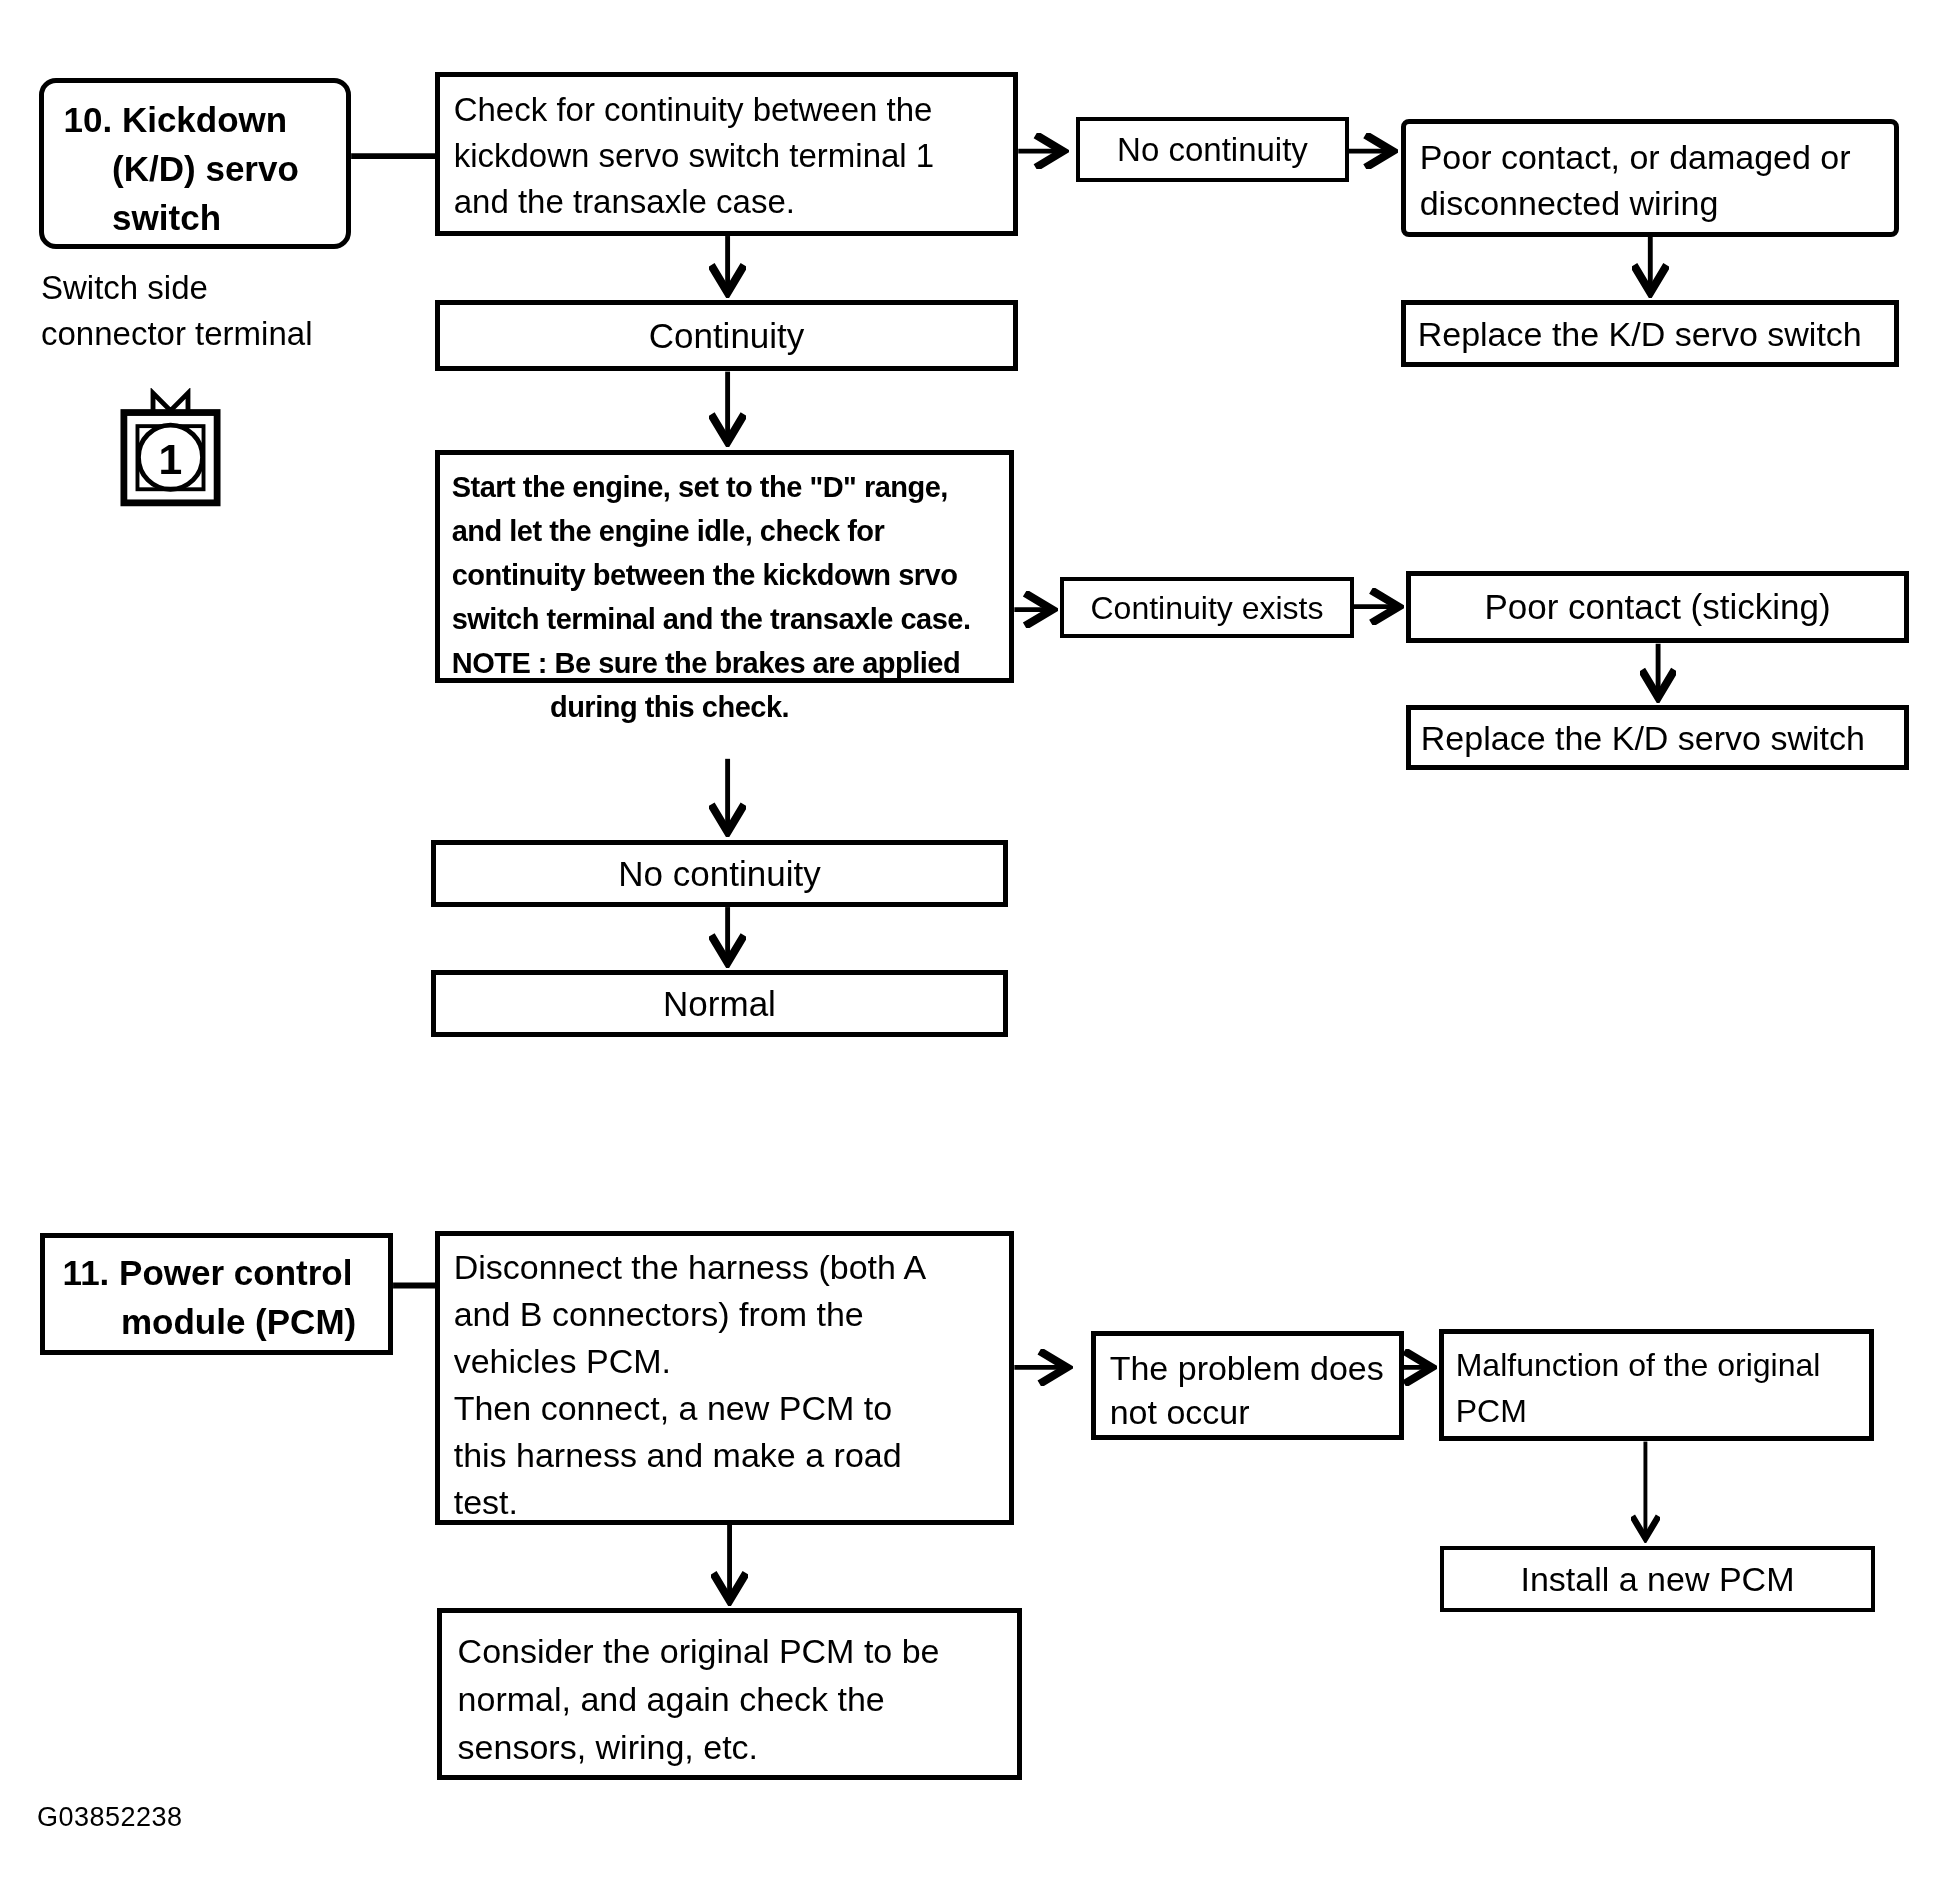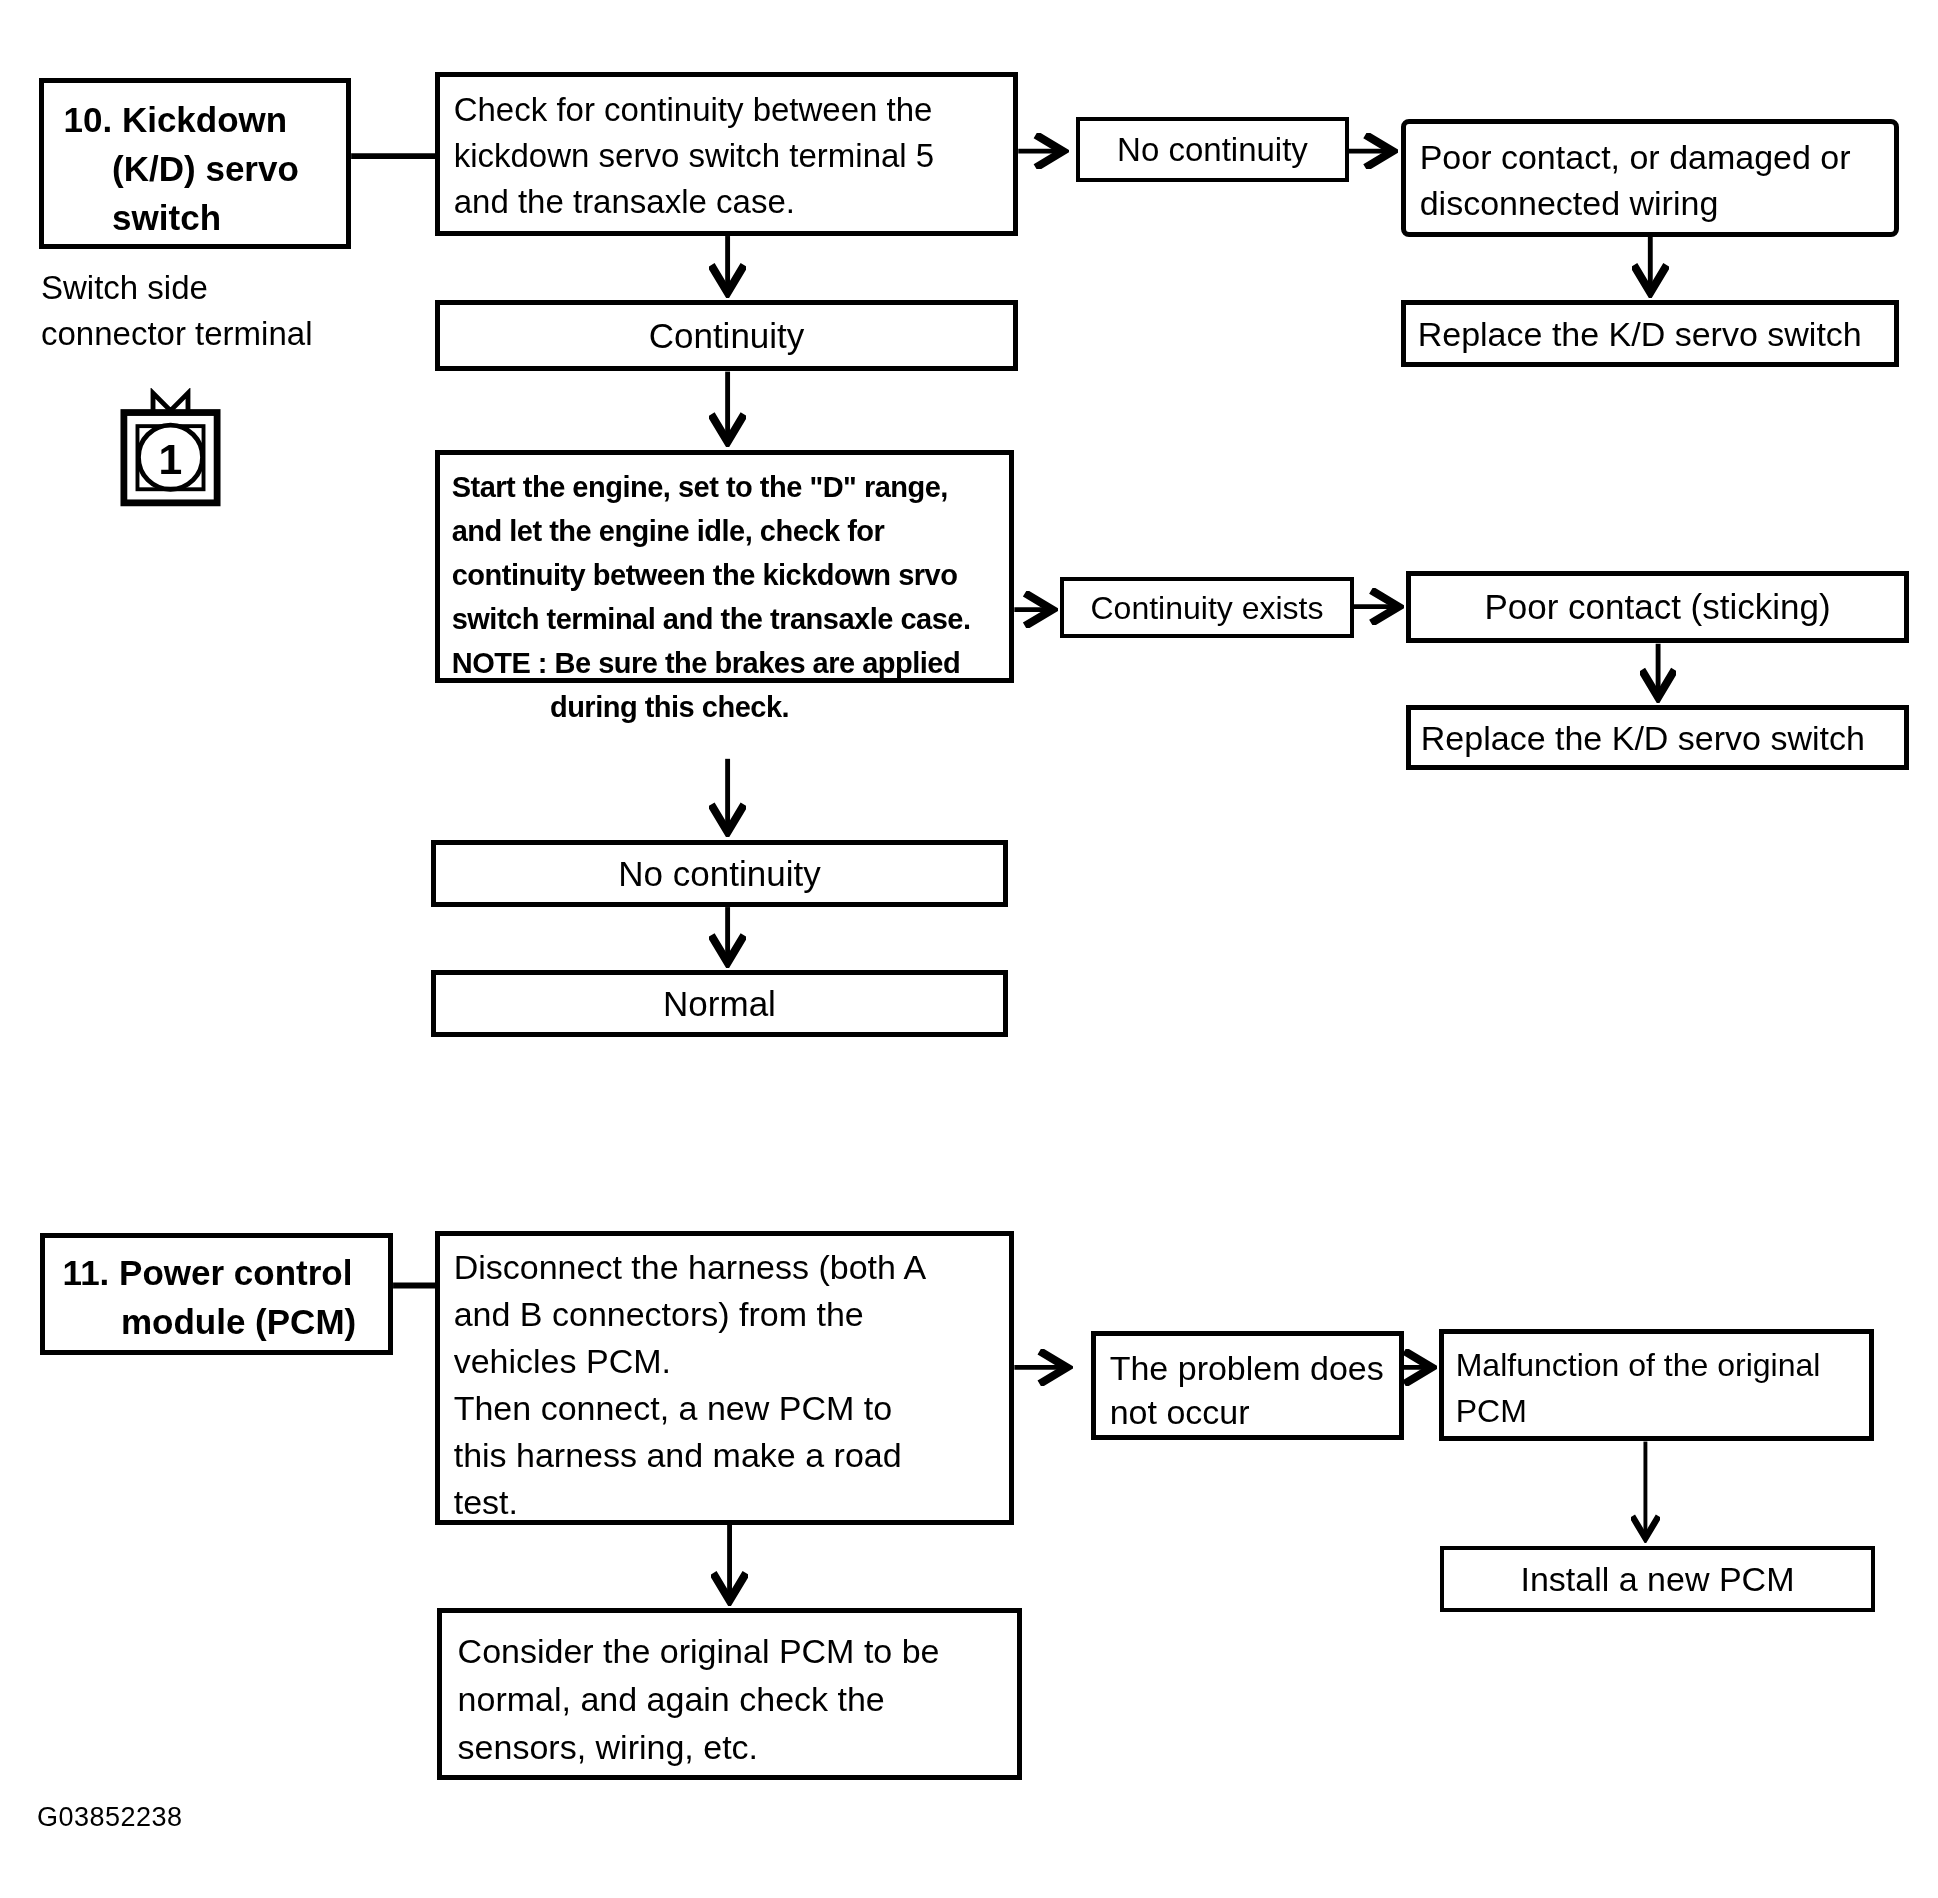--- a/index.html
+++ b/index.html
@@ -77,26 +77,26 @@
     <path class="conn" stroke-width="5" d="M746,778 V853" marker-end="url(#ah)"></path>
     <path class="conn" stroke-width="5" d="M746,930 V987" marker-end="url(#ah)"></path>
 
     <path class="conn" stroke-width="6" d="M403,1318 H446"></path>
     <path class="conn" stroke-width="5" d="M1040,1402 H1094" marker-end="url(#ah)"></path>
     <path class="conn" stroke-width="5" d="M1423,1402 H1468" marker-end="url(#ah)"></path>
     <path class="conn" stroke-width="4" d="M1687,1478 V1577" marker-end="url(#ah)"></path>
     <path class="conn" stroke-width="5" d="M748,1563 V1641" marker-end="url(#ah)"></path>
   </svg>
 
-  <div class="box title-box" style="left:39px; top:78px; width:312px; height:171px;">10. Kickdown
+  <div class="box title-box" style="left:39px; top:78px; width:312px; height:171px;border-radius:17px;">10. Kickdown
      (K/D) servo
      switch</div>
 
   <div class="box" style="left:435px; top:72px; width:583px; height:164px; font-size:33px; padding:9.8px 0 0 13.7px;">Check for continuity between the
-kickdown servo switch terminal 5
+kickdown servo switch terminal 1
 and the transaxle case.</div>
 
   <div class="free-label" style="left:41px; top:265px;">Switch side
 connector terminal</div>
 
   <svg style="position:absolute; left:120px; top:388px;" width="101" height="119" viewBox="0 0 104 122">
     <path d="M34,25 L34,5 L52,23 L70,5 L70,25" fill="none" stroke="#000" stroke-width="5"></path>
     <rect x="4" y="25" width="96" height="93" fill="#fff" stroke="#000" stroke-width="7"></rect>
     <rect x="18" y="39" width="68" height="65" fill="#fff" stroke="#000" stroke-width="4"></rect>
     <circle cx="52" cy="71" r="33" fill="#fff" stroke="#000" stroke-width="5"></circle>

